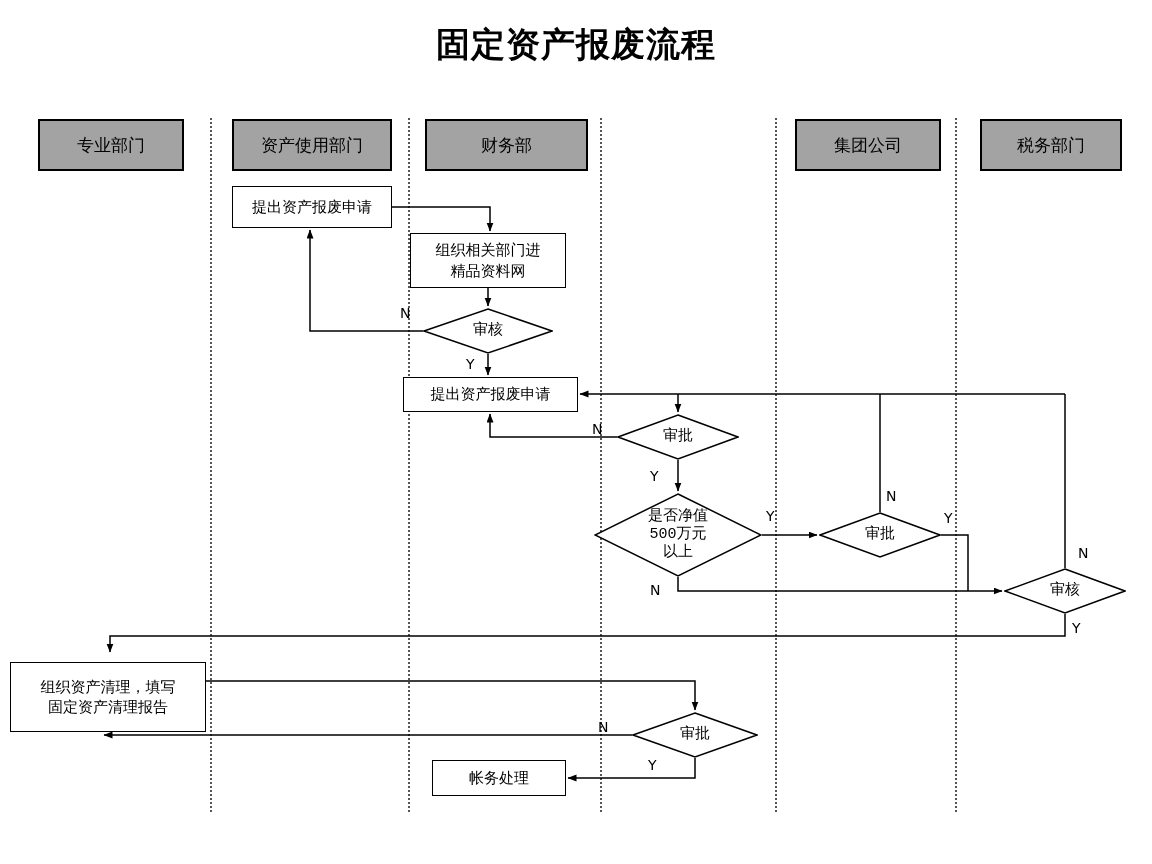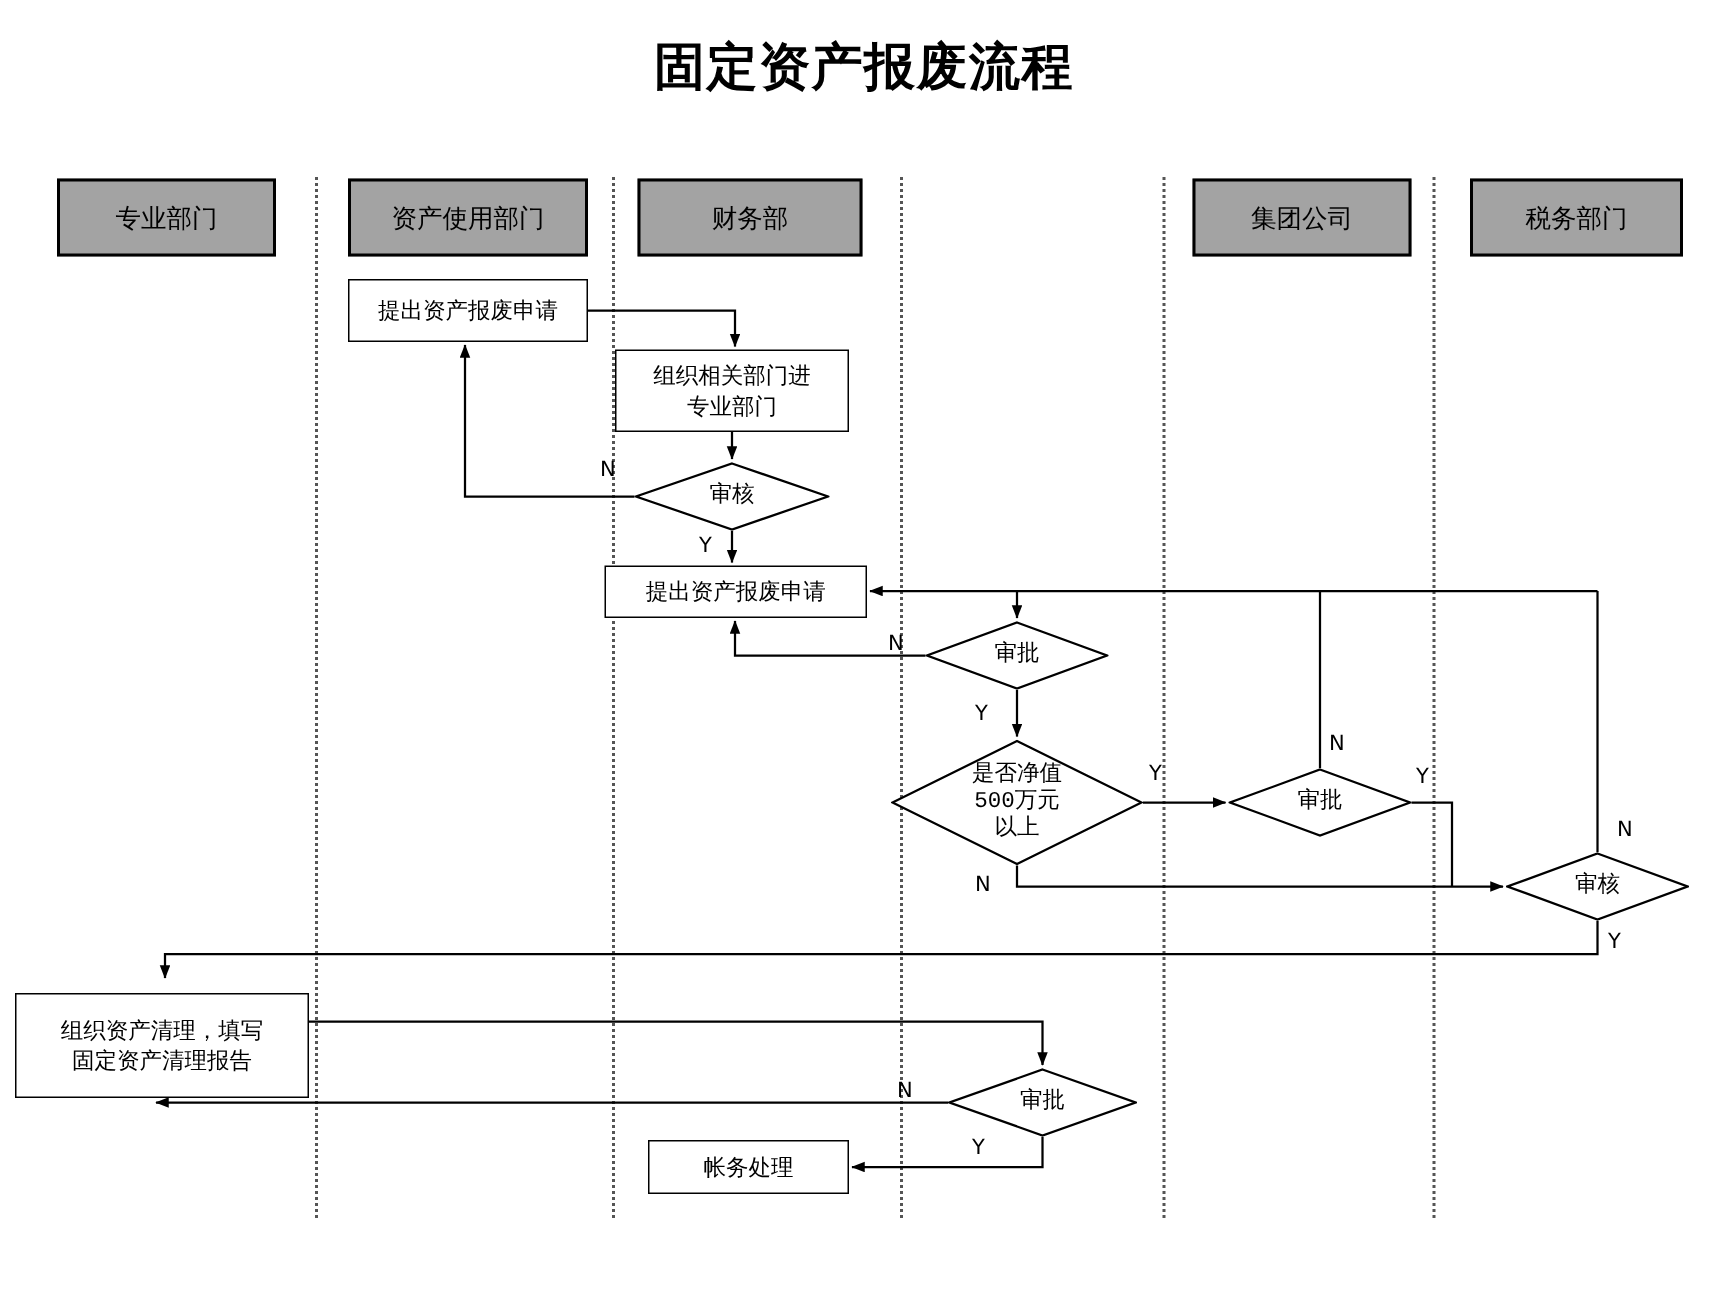--- a/index.html
+++ b/index.html
@@ -82,36 +82,36 @@
     <polyline points="632,735 104,735" marker-end="url(#arr)"></polyline>
     <polyline points="695,758 695,778 568,778" marker-end="url(#arr)"></polyline>
   </svg>
 
   <div class="lane-header" style="left:38px;width:146px">
     <span>专业部门</span>
   </div>
   <div class="lane-header" style="left:232px;width:160px">
     <span>资产使用部门</span>
   </div>
-  <div class="lane-header" style="left:425px;width:150px">
+  <div class="lane-header" style="left:425px;width:163px">
     <span>财务部</span>
   </div>
   <div class="lane-header" style="left:795px;width:146px">
     <span>集团公司</span>
   </div>
   <div class="lane-header" style="left:980px;width:142px">
     <span>税务部门</span>
   </div>
 
   <div class="box" style="left:232px;top:186px;width:160px;height:42px">
     <span>提出资产报废申请</span>
   </div>
   <div class="box" style="left:410px;top:233px;width:156px;height:55px">
     <span>组织相关部门进
-专业部门</span>
+精品资料网</span>
   </div>
   <div class="box" style="left:403px;top:377px;width:175px;height:35px">
     <span>提出资产报废申请</span>
   </div>
   <div class="box" style="left:10px;top:662px;width:196px;height:70px">
     <span>组织资产清理，填写
 固定资产清理报告</span>
   </div>
   <div class="box" style="left:432px;top:760px;width:134px;height:36px">
     <span>帐务处理</span>

